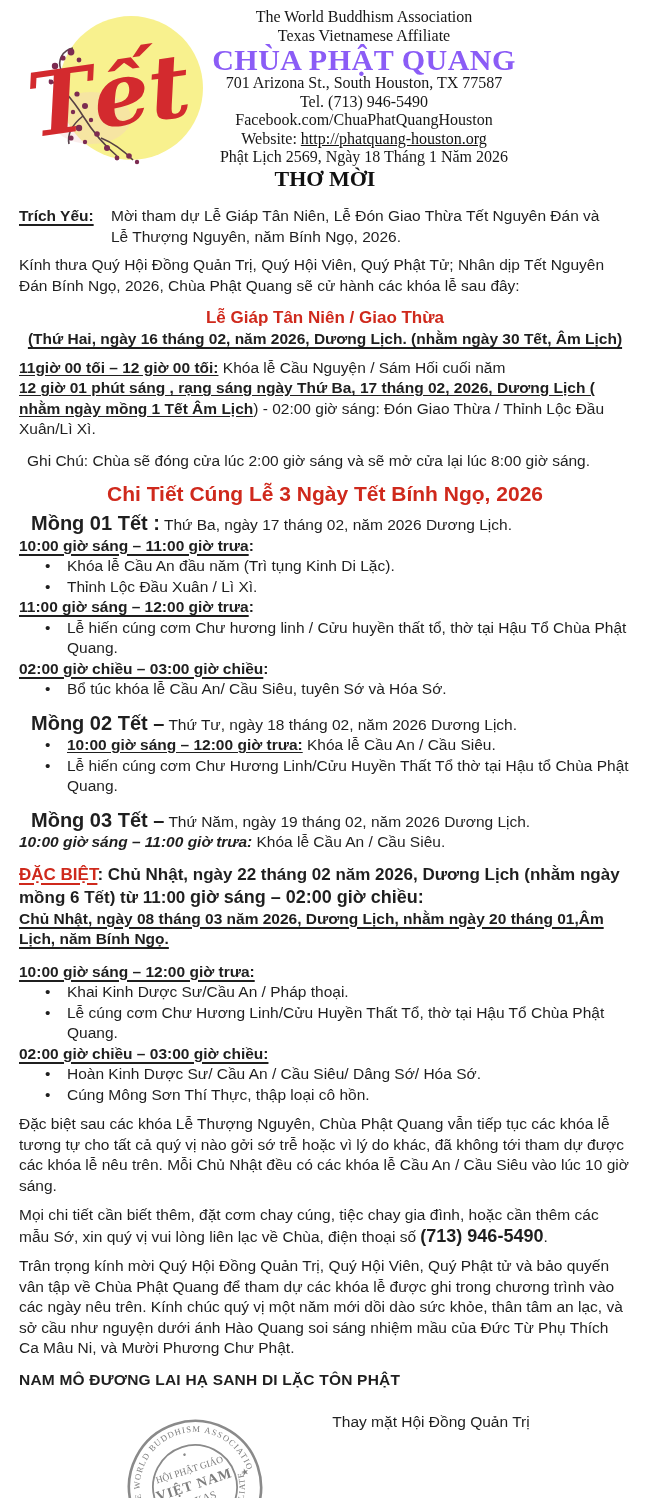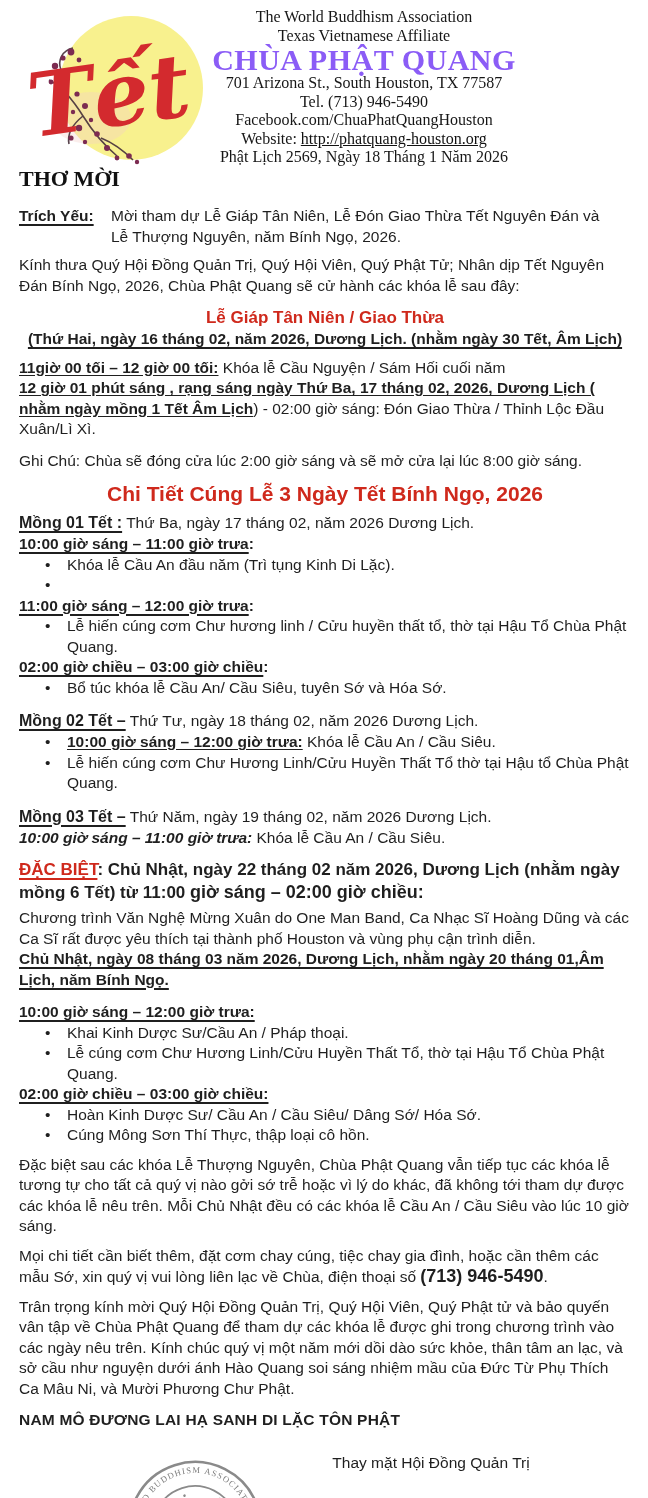--- a/index.html
+++ b/index.html
@@ -21,35 +21,35 @@
   .u2{text-decoration:underline;text-decoration-thickness:2px;text-underline-offset:3px;}
 
   
   .header{position:relative;height:150px;}
   .logo{position:absolute;left:2px;top:0px;width:182px;height:158px;}
   .header-text{margin-left:178px;width:334px;text-align:center;
     font-family:"Liberation Serif","DejaVu Serif",serif;font-size:16px;line-height:18.5px;color:#161616;}
   .temple-name{font-size:30px;line-height:27px;font-weight:bold;color:#8b5cf6;letter-spacing:.5px;padding:1px 0;}
   .url-link{text-decoration:underline;color:#111111;cursor:pointer;}
 
-  .doc-title{margin:8px 0 0 0;
+  .doc-title{margin:8px 0 0 0;text-align:center;
     font-family:"Liberation Serif","DejaVu Serif",serif;
     font-size:22px;line-height:26px;font-weight:bold;color:#111;}
 
   .trich{display:flex;margin-top:14px;}
   .trich-label{width:92px;flex:none;font-weight:bold;text-decoration:underline;text-decoration-thickness:2px;text-underline-offset:3px;}
   .intro{margin:8px 0 0 0;}
 
   .h-red-sm{margin:11px 0 0 0;text-align:center;font-size:17px;line-height:22px;font-weight:bold;color:#cf291c;}
   .h-red-lg{margin:10px 0 6px 0;text-align:center;font-size:21px;line-height:25px;font-weight:bold;color:#cf291c;}
   .sub-bold{text-align:center;font-weight:bold;}
   .sched{margin:8px 0 0 0;}
-  .note{margin:11px 0 0 0;}
-
-  .day-label{font-size:16px;line-height:22px;font-weight:bold;text-decoration:underline;text-decoration-thickness:2px;text-underline-offset:3px;}
+  .note{margin:11px 0 0 8px;}
+
+  .day-label{font-size:20px;line-height:22px;font-weight:bold;text-decoration-thickness:2px;text-underline-offset:3px;margin-left:12px;}
   .day-line{margin-top:0px;}
   .mt12{margin-top:12px;}
   .slot-b{font-weight:bold;}
   .bullet{display:flex;padding-left:20px;}
   .b-dot{width:22px;flex:none;text-align:left;padding-left:6px;}
 
   .dacbiet{margin:10px 0 0 0;font-size:17px;line-height:23px;font-weight:bold;}
   .dac-label{color:#cf291c;text-decoration:underline;text-decoration-thickness:2px;text-underline-offset:3px;}
   .dac-tail{font-size:18px;}
   .desc{margin:4px 0 0 0;}
@@ -140,20 +140,21 @@
   <div class="h-red-lg">Chi Tiết Cúng Lễ 3 Ngày Tết Bính Ngọ, 2026</div>
 
   <div class="day-line"><span class="day-label">Mồng 01 Tết :</span><span> Thứ Ba, ngày 17 tháng 02, năm 2026 Dương Lịch.</span></div>
   <div class="slot-b"><span class="u2">10:00 giờ sáng – 11:00 giờ trưa</span><span>:</span></div>
   <div class="bullet">
       <span class="b-dot">•</span>
       <div>Khóa lễ Cầu An đầu năm (Trì tụng Kinh Di Lặc).</div>
     </div>
   <div class="bullet">
       <span class="b-dot">•</span>
+      <div>Thỉnh Lộc Đầu Xuân / Lì Xì.</div>
     </div>
   <div class="slot-b"><span class="u2">11:00 giờ sáng – 12:00 giờ trưa</span><span>:</span></div>
   <div class="bullet">
       <span class="b-dot">•</span>
       <div>Lễ hiến cúng cơm Chư hương linh / Cửu huyền thất tổ, thờ tại Hậu Tổ Chùa Phật Quang.</div>
     </div>
   <div class="slot-b"><span class="u2">02:00 giờ chiều – 03:00 giờ chiều</span><span>:</span></div>
   <div class="bullet">
       <span class="b-dot">•</span>
       <div>Bổ túc khóa lễ Cầu An/ Cầu Siêu, tuyên Sớ và Hóa Sớ.</div>
@@ -166,21 +167,20 @@
     </div>
   <div class="bullet">
       <span class="b-dot">•</span>
       <div>Lễ hiến cúng cơm Chư Hương Linh/Cửu Huyền Thất Tổ thờ tại Hậu tổ Chùa Phật Quang.</div>
     </div>
 
   <div class="day-line mt12"><span class="day-label">Mồng 03 Tết –</span><span>  Thứ Năm, ngày 19 tháng 02, năm 2026 Dương Lịch.</span></div>
   <div><span class="b i">10:00 giờ sáng – 11:00 giờ trưa:</span><span>  Khóa lễ Cầu An / Cầu Siêu.</span></div>
 
   <p class="dacbiet"><span class="dac-label">ĐẶC BIỆT</span><span>:  </span><span>Chủ Nhật, ngày 22 tháng 02 năm 2026, Dương Lịch (nhằm ngày mồng 6 Tết) từ 11:00 </span><span class="dac-tail">giờ sáng – 02:00 giờ chiều:</span></p>
-  <p class="desc">Chương trình Văn Nghệ Mừng Xuân do One Man Band, Ca Nhạc Sĩ Hoàng Dũng và các Ca Sĩ rất được yêu thích tại thành phố Houston và vùng phụ cận trình diễn.</p>
 
   <div class="ram-sub">Chủ Nhật, ngày 08 tháng 03 năm 2026, Dương Lịch, nhằm ngày 20 tháng 01,Âm Lịch, năm Bính Ngọ.</div>
 
   <div class="slots">
     <div class="slot-b"><span class="u2">10:00 giờ sáng – 12:00 giờ trưa:</span></div>
     <div class="bullet">
         <span class="b-dot">•</span>
         <div>Khai Kinh Dược Sư/Cầu An / Pháp thoại.</div>
       </div>
     <div class="bullet">

